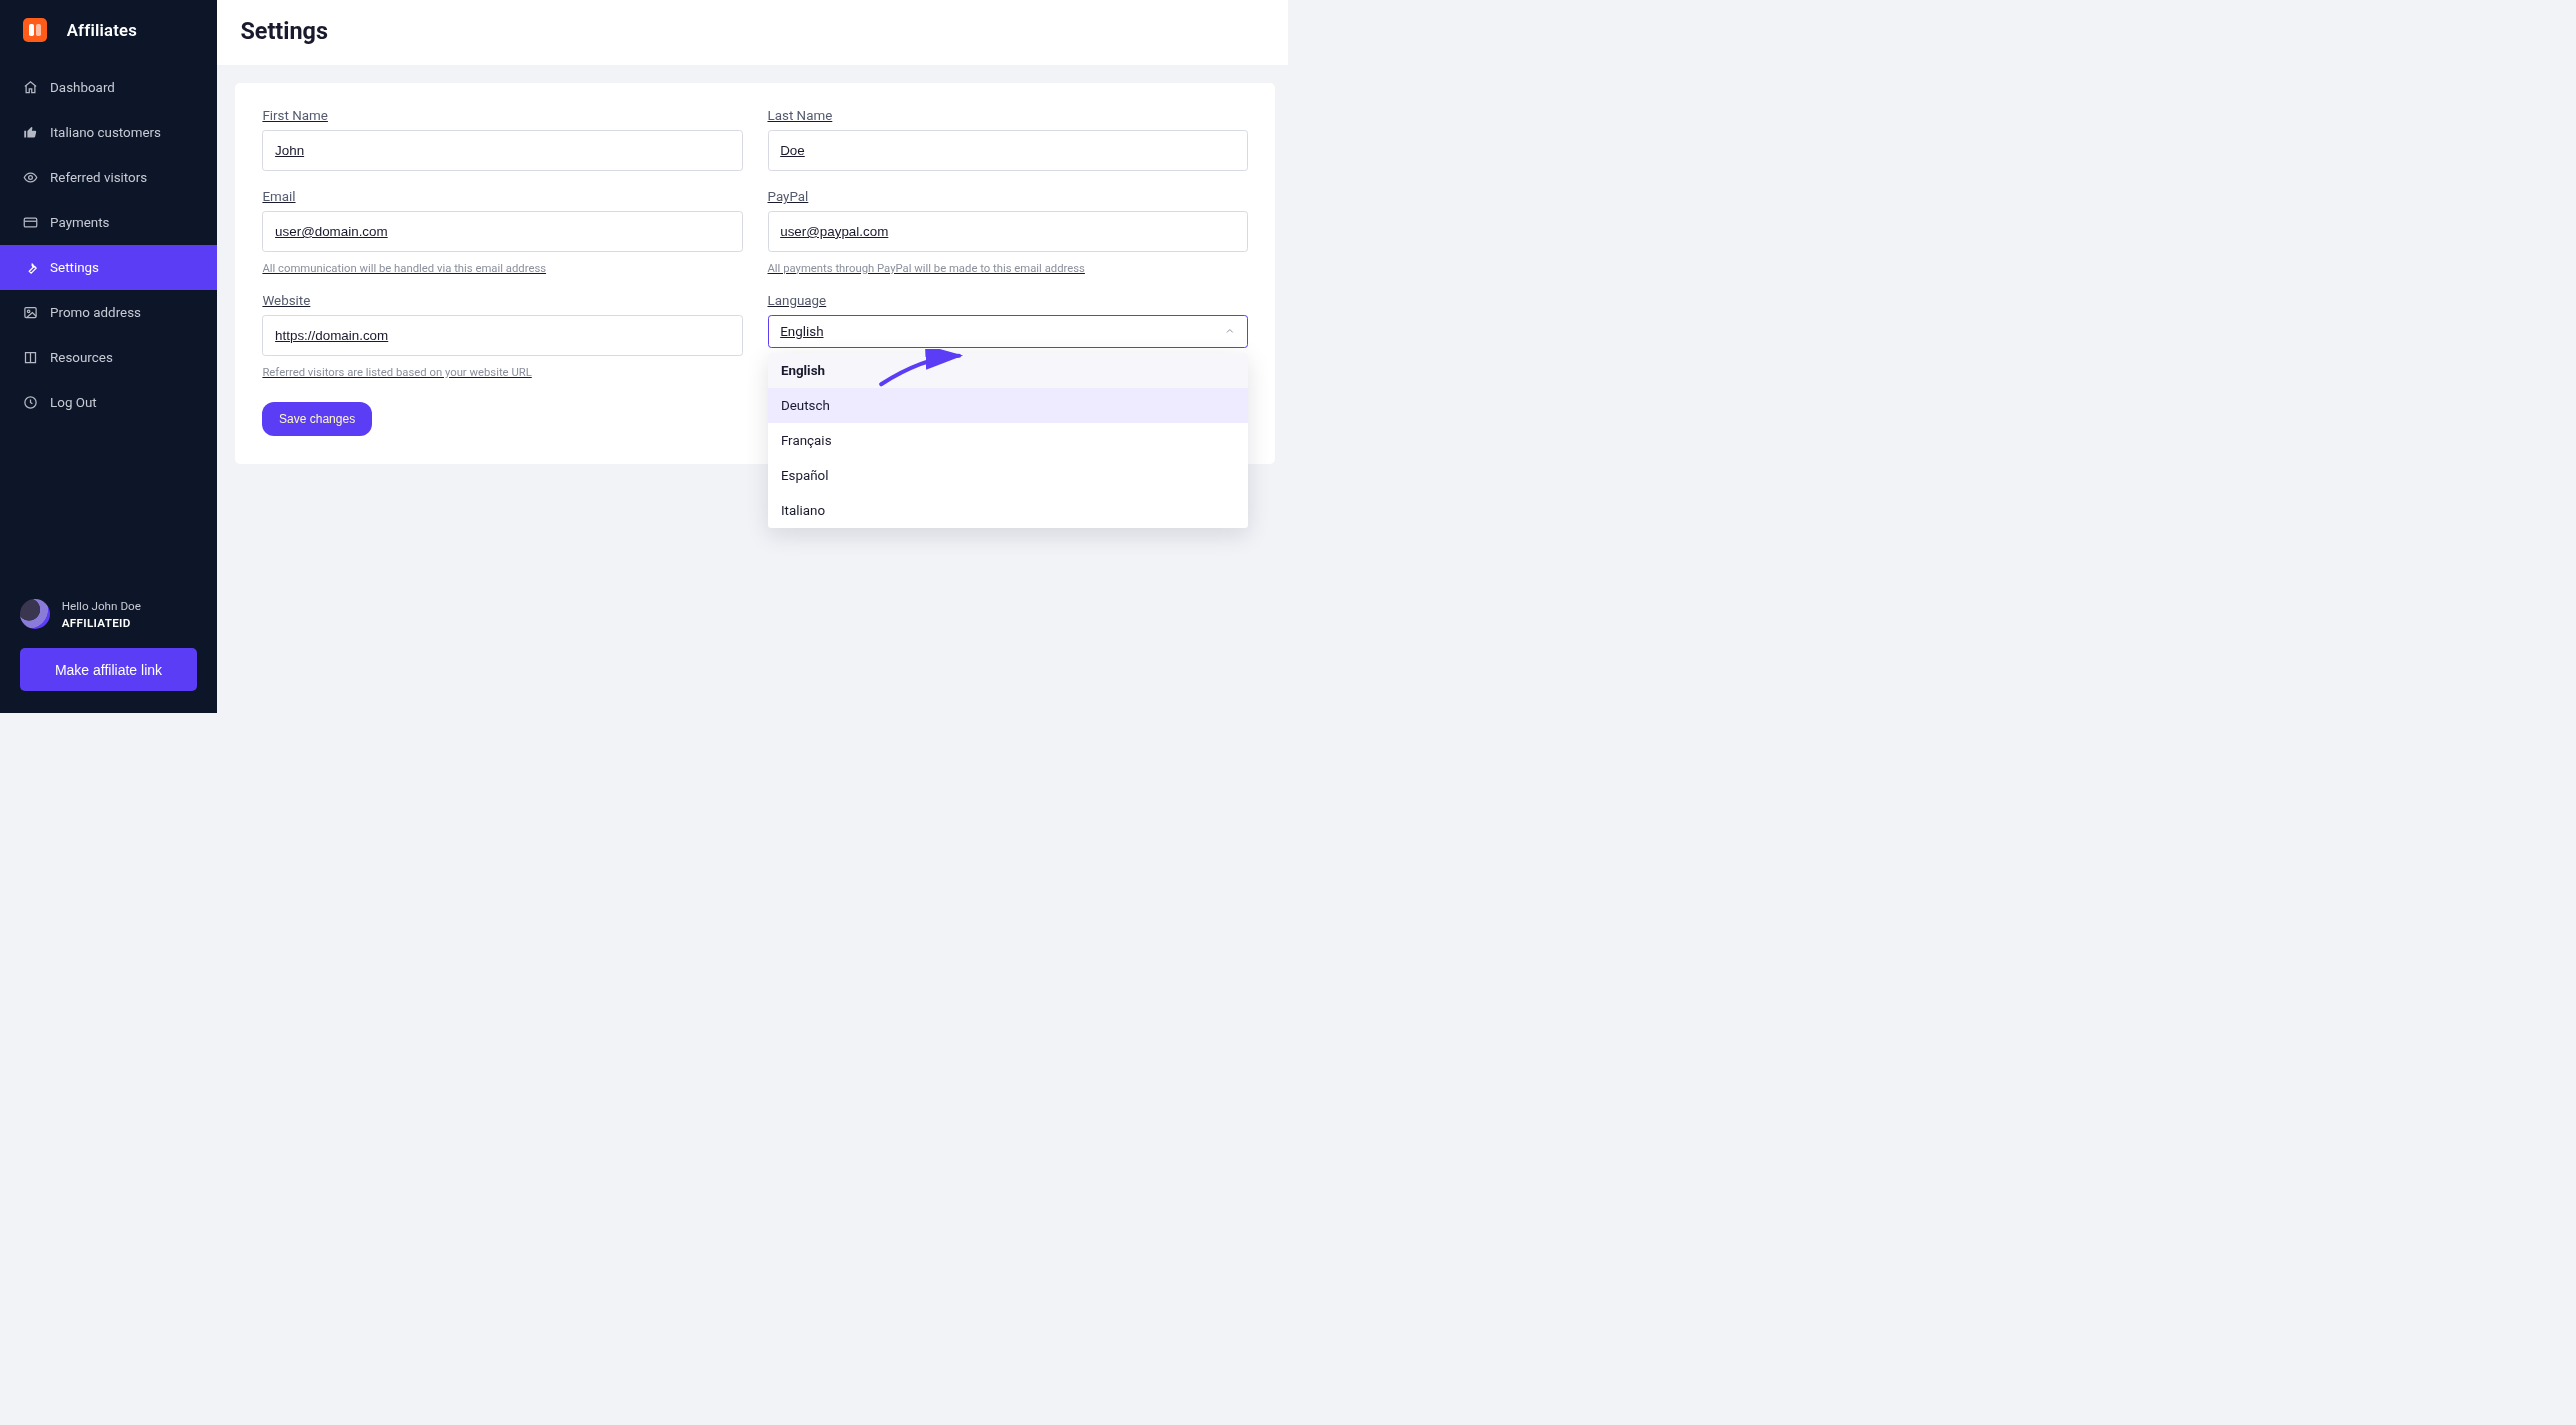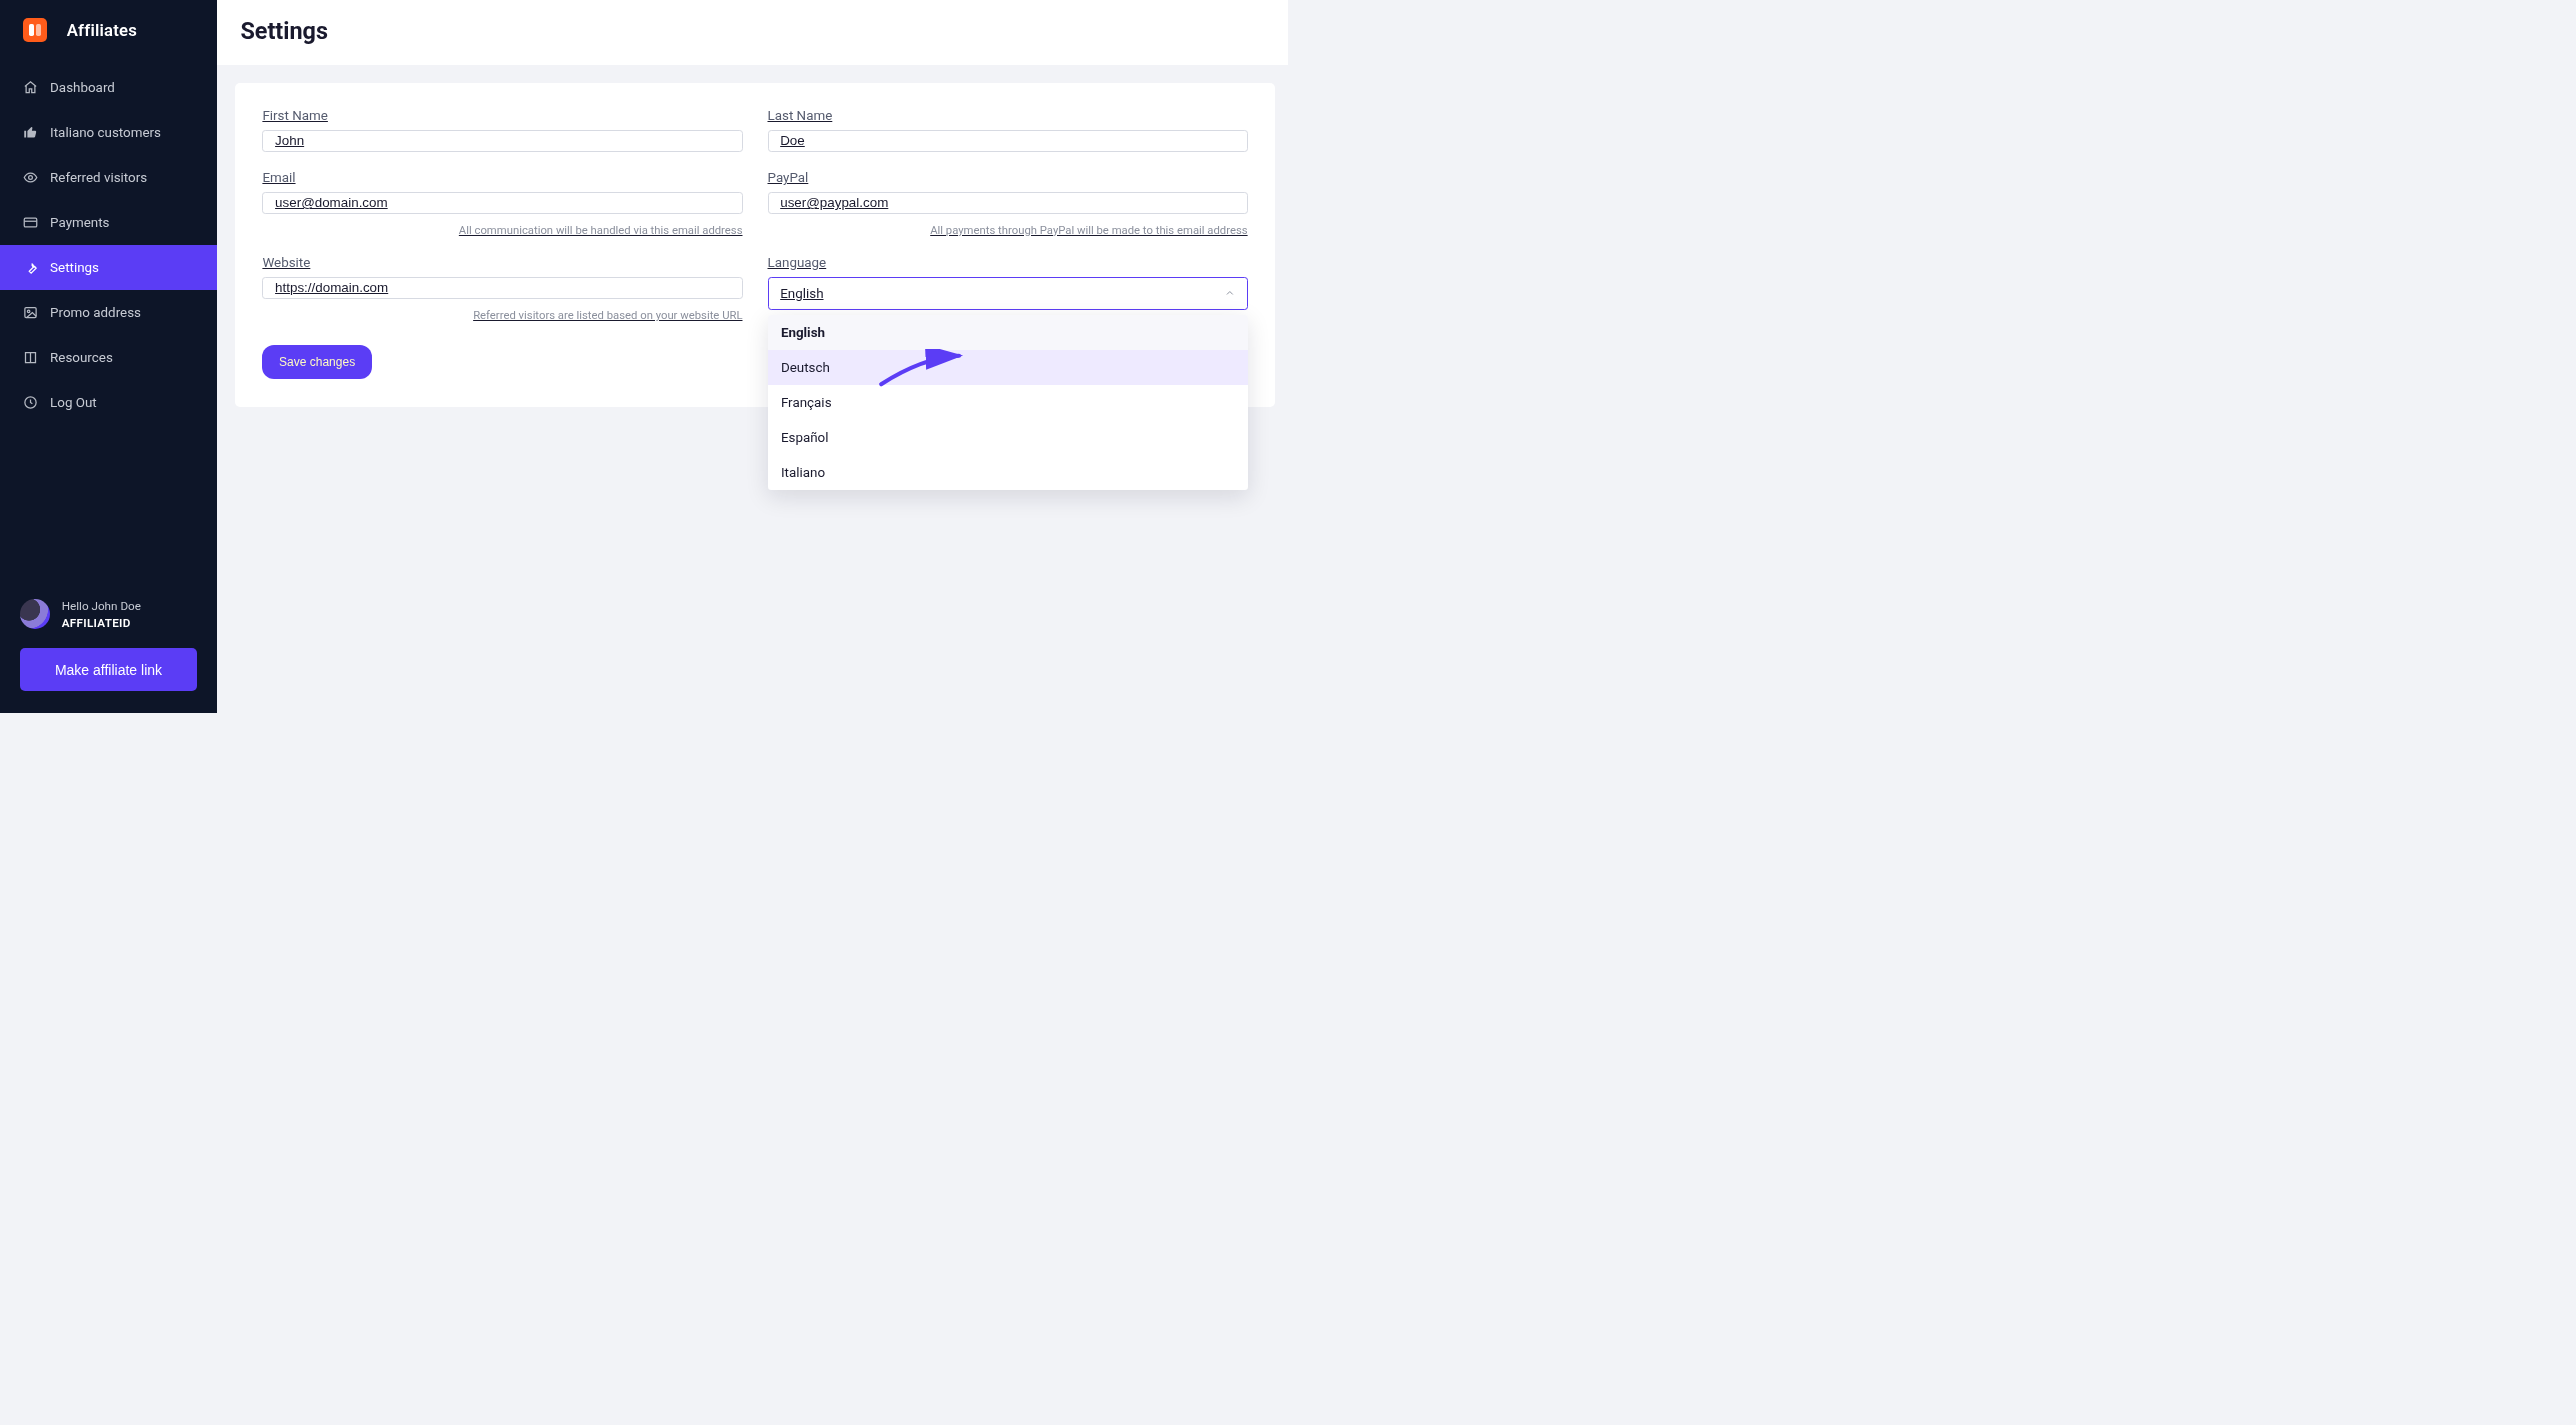--- a/index.html
+++ b/index.html
@@ -106,27 +106,27 @@
   grid-template-columns: 1fr 1fr;
   column-gap: 25px;
   row-gap: 18.4px;
   text-decoration: underline;
 }
 .field { display: flex; flex-direction: column; gap: 6.7px; position: relative; }
 .field-label { font-size: 13.4px; color: #555b6e; }
 .text-input {
   border: 0.8px solid #d7dae2;
   border-radius: 3.3px;
-  height: 22px;
+  height: 41px;
   padding: 0 11.7px;
   font-size: 13.4px;
   color: #1a1a2e;
   background: #fff;
 }
-.helper { font-size: 11.3px; color: #8a8f9c; margin-top: 3.3px; text-align: right; }
+.helper { font-size: 11.3px; color: #8a8f9c; margin-top: 3.3px; }
 
 .select-wrap { position: relative; }
 .select-display {
   border: 1.7px solid #5b3df5;
   border-radius: 3.3px;
   height: 33px;
   padding: 0 33px 0 11.7px;
   font-size: 13.4px;
   color: #1a1a2e;
   display: flex;

